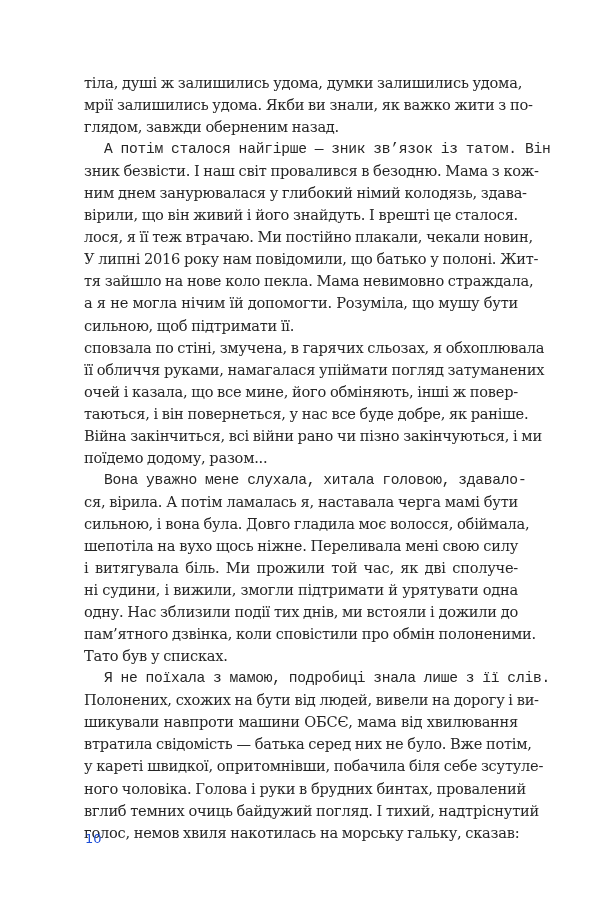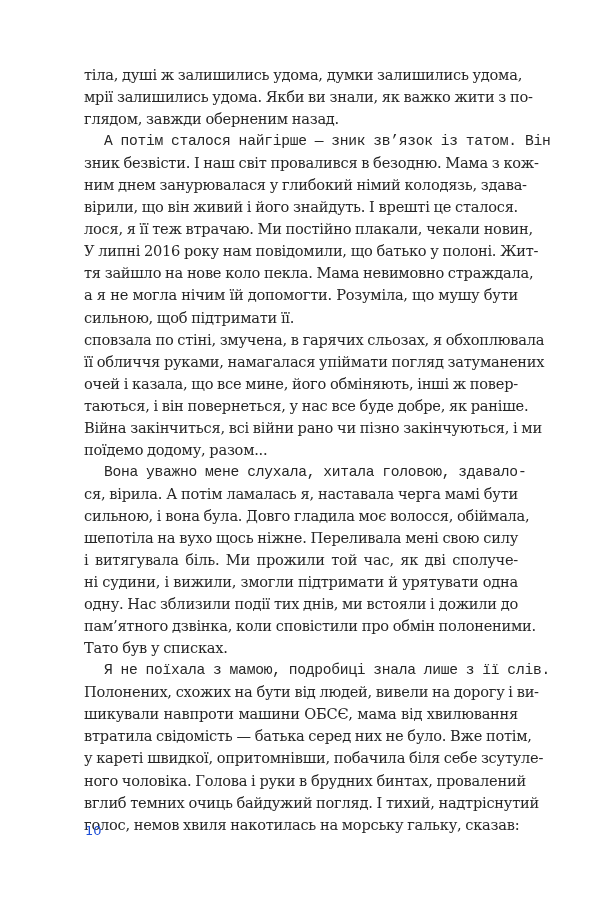--- a/index.html
+++ b/index.html
@@ -9,21 +9,21 @@
     }
     body {
       width: 600px;
       height: 899px;
       position: relative;
       overflow: hidden;
       color: #262626;
     }
     .page {
       position: absolute;
-      left: 0; top: 0;
+      left: 0; top: 8px;
       width: 600px;
       height: 678px;
       background: #ffffff;
     }
     .text-block {
       position: absolute;
       left: 84px;
       top: 64px;
       width: 434px;
       font-family: "DejaVu Serif", "Liberation Serif", serif;

